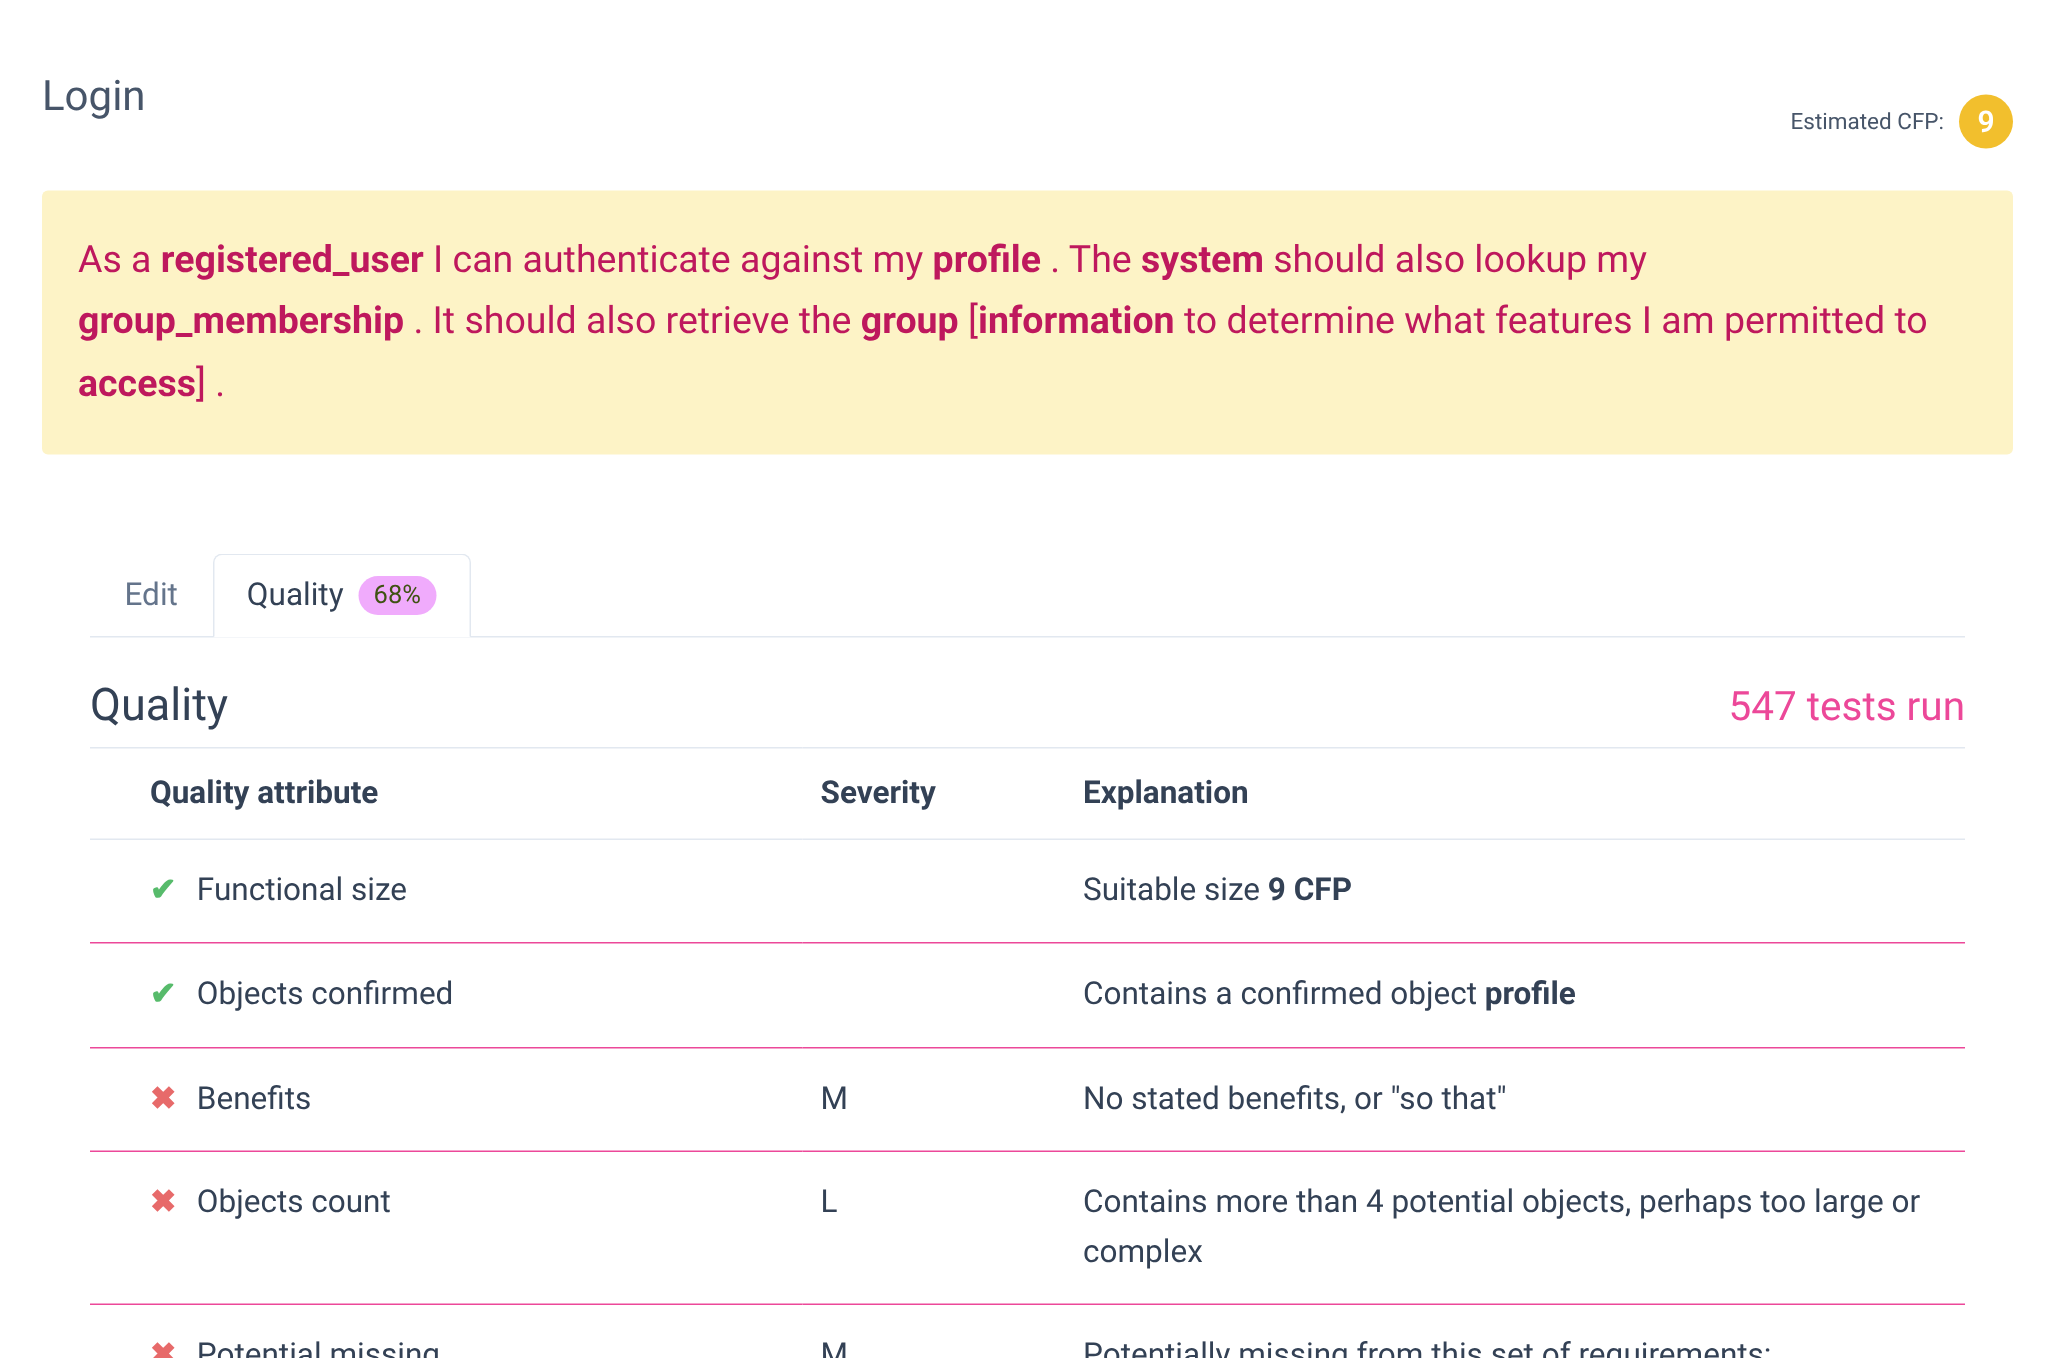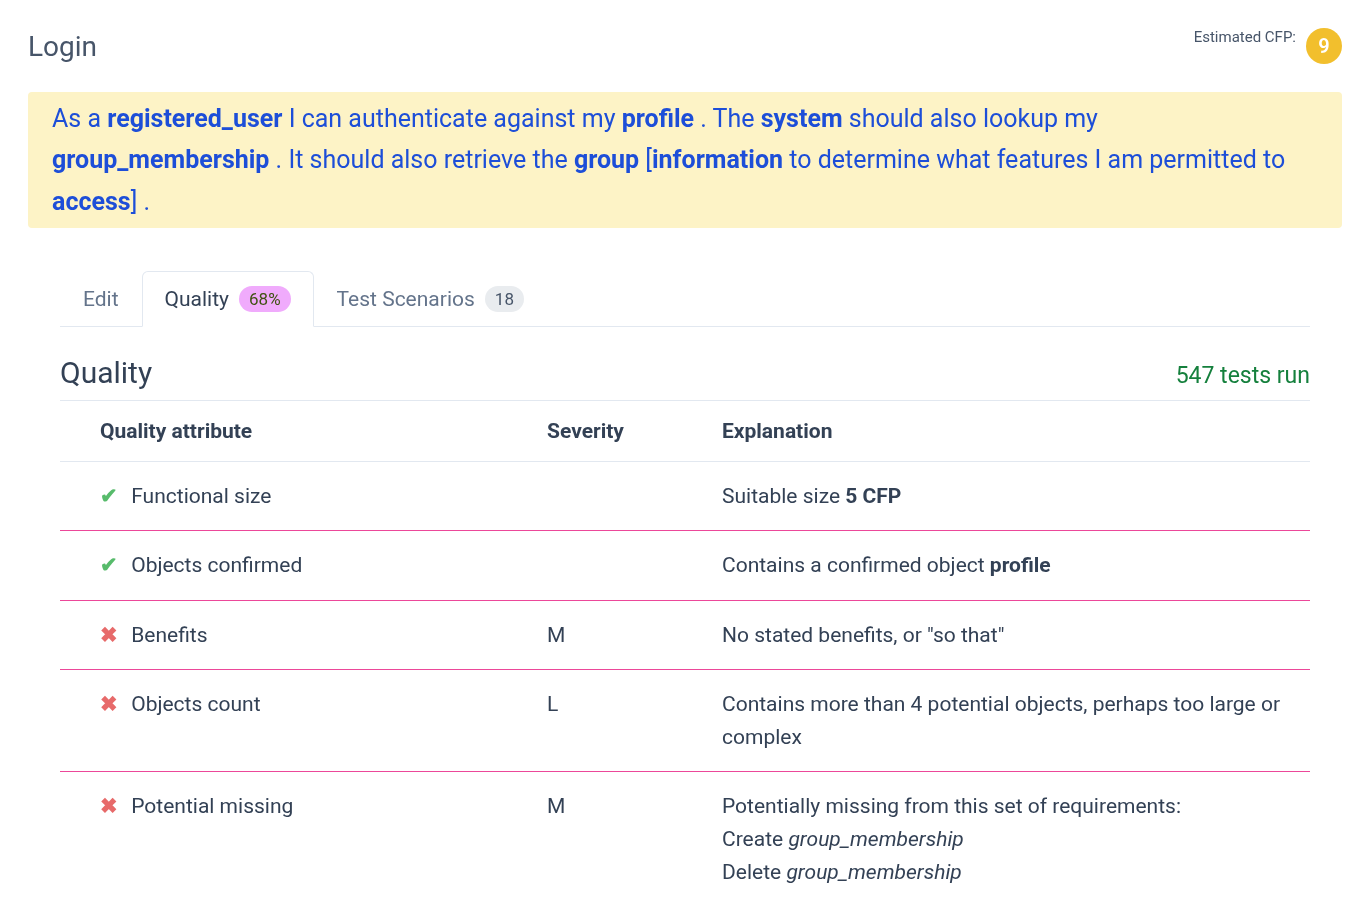--- a/index.html
+++ b/index.html
@@ -16,46 +16,48 @@
     align-items: center;
     margin-bottom: 28px;
   }
   .page-title {
     font-size: 28px;
     font-weight: 400;
     color: #475569;
   }
   .cfp-wrap {
     display: flex;
+    align-items: center;
     gap: 10px;
+    margin-top: 35px;
   }
   .cfp-label {
     font-size: 15px;
     color: #475569;
   }
   .cfp-badge {
     display: inline-flex;
     align-items: center;
     justify-content: center;
     width: 36px;
     height: 36px;
     border-radius: 50%;
     background: #f2bf2d;
     color: #fff;
     font-size: 20px;
     font-weight: 600;
   }
   .story-box {
     background: #fdf3c6;
     border-radius: 4px;
-    padding: 6px 24px;
+    padding: 26px 24px;
     font-size: 25px;
     line-height: 1.65;
-    color: #1d4ed8;
-    margin-bottom: 42px;
+    color: #be185d;
+    margin-bottom: 65px;
   }
   .story-box b { font-weight: 700; }
 
   .tabs {
     display: flex;
     align-items: stretch;
     border-bottom: 1px solid #e2e8f0;
     margin: 0 32px;
   }
   .tab {
@@ -101,22 +103,22 @@
     justify-content: space-between;
     align-items: baseline;
     margin: 28px 32px 10px 32px;
   }
   .section-title {
     font-size: 30px;
     font-weight: 400;
     color: #334155;
   }
   .tests-run {
-    font-size: 23px;
-    color: #15803d;
+    font-size: 27px;
+    color: #ec4899;
   }
 
   table.quality {
     width: calc(100% - 64px);
     margin: 0 32px;
     border-collapse: collapse;
     font-size: 21px;
     color: #334155;
   }
   table.quality th {
@@ -159,45 +161,41 @@
 
 <div class="story-box" id="story-box">As a <b>registered_user</b> I can authenticate against my <b>profile</b> . The <b>system</b> should also lookup my <b>group_membership</b> . It should also retrieve the <b>group</b> [<b>information</b> to determine what features I am permitted to <b>access</b>] .</div>
 
 <div class="tabs">
   <div class="tab">
     <span>Edit</span>
   </div>
   <div class="tab active">
     <span>Quality</span>
     <span class="pill green">68%</span>
-  </div>
-  <div class="tab">
-    <span>Test Scenarios</span>
-    <span class="pill">18</span>
   </div>
 </div>
 
 <div class="section-head">
   <div class="section-title">Quality</div>
   <div class="tests-run">547 tests run</div>
 </div>
 
 <table class="quality">
   <thead>
     <tr>
       <th class="col-attr">Quality attribute</th>
       <th class="col-sev">Severity</th>
       <th class="col-exp">Explanation</th>
     </tr>
   </thead>
   <tbody id="quality-tbody">
       <tr>
         <td class="col-attr"><span class="status-icon ok">✔</span> Functional size</td>
         <td class="col-sev"></td>
-        <td class="col-exp">Suitable size <b class="term">5 CFP</b></td>
+        <td class="col-exp">Suitable size <b class="term">9 CFP</b></td>
       </tr>
       <tr>
         <td class="col-attr"><span class="status-icon ok">✔</span> Objects confirmed</td>
         <td class="col-sev"></td>
         <td class="col-exp">Contains a confirmed object <b class="term">profile</b></td>
       </tr>
       <tr>
         <td class="col-attr"><span class="status-icon bad">✖</span> Benefits</td>
         <td class="col-sev">M</td>
         <td class="col-exp">No stated benefits, or "so that"</td>

